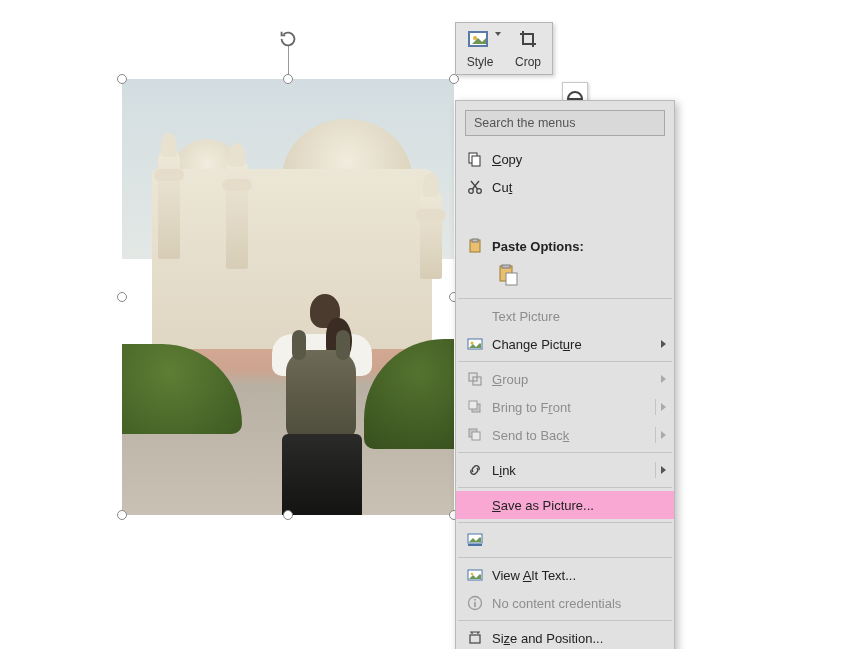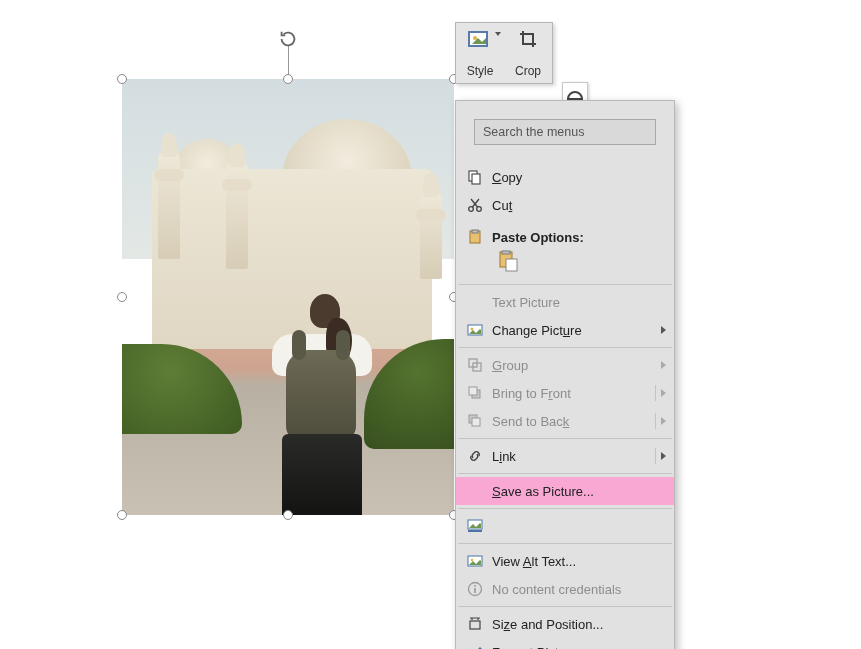--- a/index.html
+++ b/index.html
@@ -111,21 +111,21 @@
   
   .mini-toolbar{
     position:absolute; left:455px; top:22px;
     display:flex; border:1px solid #b5b5b5;
     background:#e5e5e5;
     box-shadow:2px 2px 4px rgba(0,0,0,0.18);
   }
   .mini-toolbar .btn{
     width:40px; padding:6px 4px 5px;
     display:flex; flex-direction:column; align-items:center;
-    gap:15px; cursor:default;
+    gap:6px; cursor:default;
   }
   .mini-toolbar .btn + .btn{ }
   .mini-toolbar .lbl{ font-size:12px; color:#333;}
   .mini-toolbar svg{display:block;}
   .mini-toolbar .style-btn{position:relative;}
   .mini-toolbar .style-caret{
     position:absolute; right:3px; top:9px;
     width:0;height:0;border-left:3px solid transparent;border-right:3px solid transparent;border-top:4px solid #555;
   }
 
@@ -140,21 +140,21 @@
   
   .context-menu{
     position:absolute; left:455px; top:100px;
     width:218px;
     background:#e1e1e1;
     border:1px solid #b9b9b9;
     box-shadow:3px 3px 8px rgba(0,0,0,.25);
     padding-bottom:4px;
   }
   .cm-search{
-    margin:18px; height:24px;
+    margin:9px; height:24px;
     border:1px solid #a8a8a8; background:#d9d9d9;
     display:flex; align-items:center; padding:0 8px;
     color:#555; font-size:12.5px;
   }
   .cm-item{
     display:flex; align-items:center;
     height:28px; padding:0 8px 0 8px;
     color:#222;
     position:relative;
   }
@@ -167,22 +167,22 @@
   .cm-sub{
     position:absolute; right:8px; top:50%; transform:translateY(-50%);
     width:0;height:0;border-top:4px solid transparent;border-bottom:4px solid transparent;border-left:5px solid #555;
   }
   .cm-item.disabled .cm-sub{ border-left-color:#aaa; }
   .cm-sub-split{
     position:absolute; right:18px; top:6px; bottom:6px; width:1px; background:#c4c4c4;
   }
 
   .cm-header{
-    display:flex; align-items:flex-end; height:26px;
-    padding:0 8px; font-weight:600; color:#222;
+    display:flex; align-items:center; height:26px;
+    padding:0 8px; font-weight:600; color:#222;margin-top:32px;
   }
   .cm-header .ic{width:22px; display:flex; justify-content:center;}
   .cm-header .txt{padding-left:6px;}
 
   .paste-row{
     display:flex; padding:0 0 4px 36px;
   }
   .paste-btn{
     width:30px; height:30px; border:1px solid transparent;
     display:flex; align-items:center; justify-content:center;

